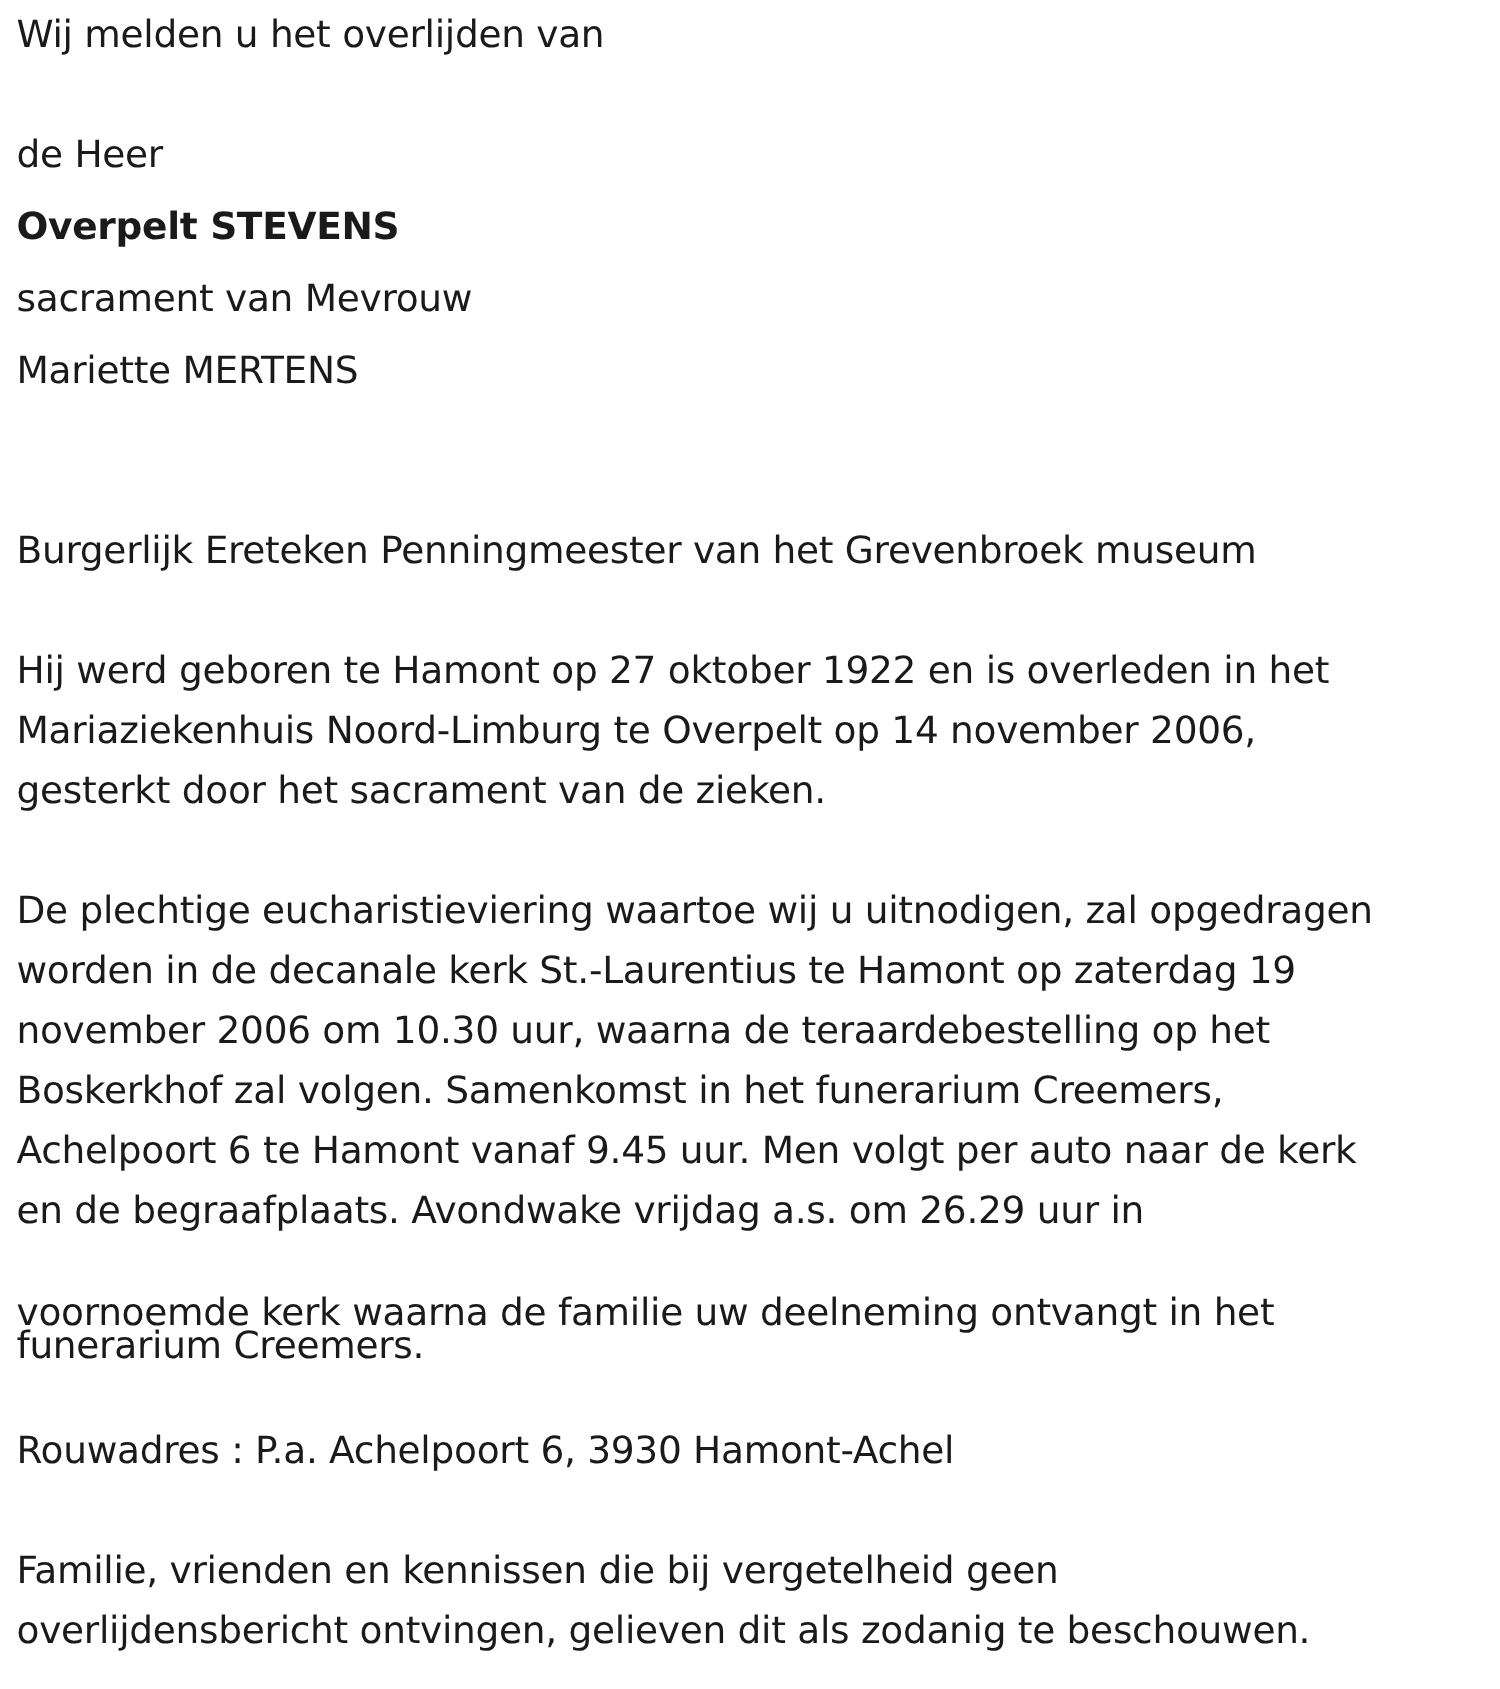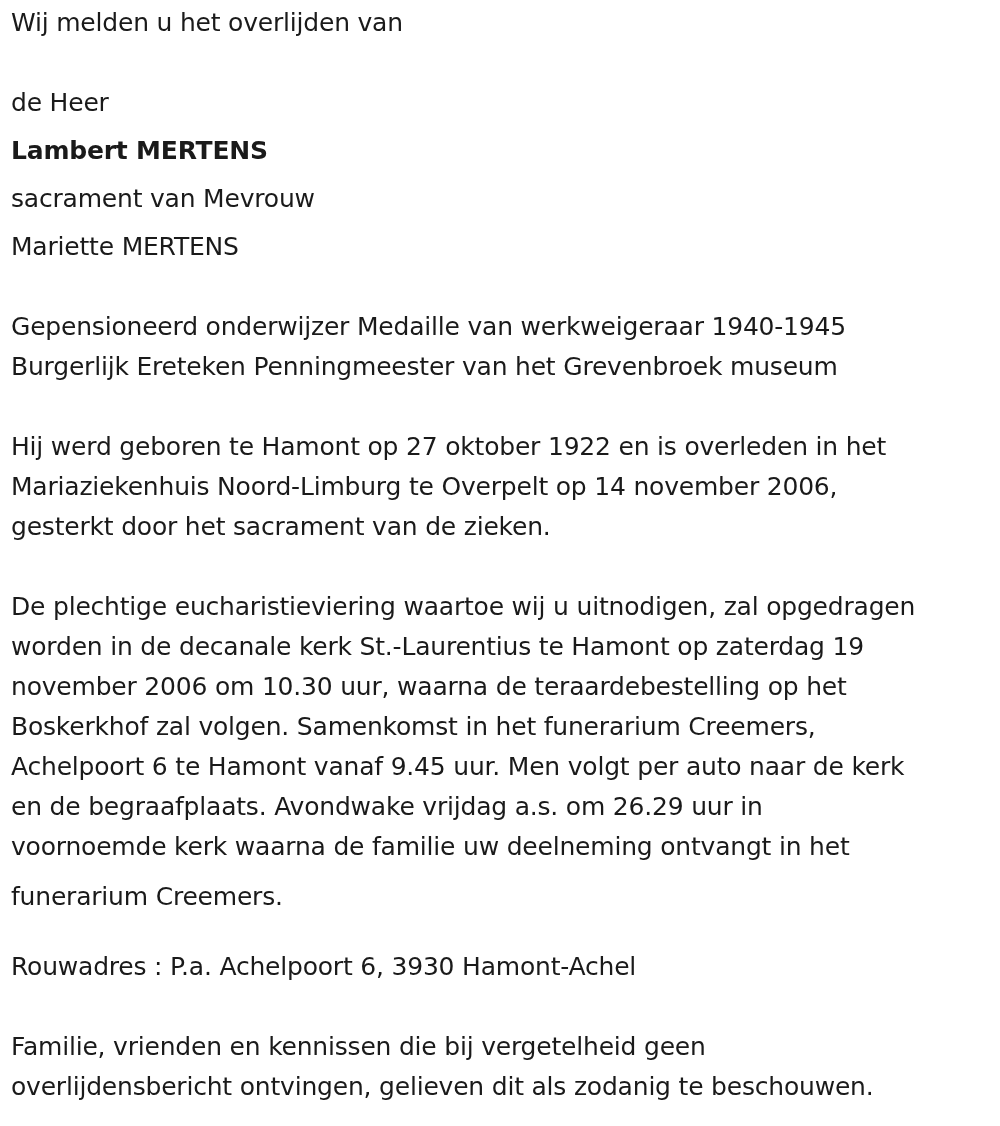--- a/index.html
+++ b/index.html
@@ -28,37 +28,36 @@
     }
     .bold { font-weight: bold; }
   </style>
 </head>
 <body>
 
 <div class="doc">
   <div class="line" style="top:8px">Wij melden u het overlijden van</div>
 
   <div class="line" style="top:88px">de Heer</div>
-  <div class="line bold" style="top:136px">Lambert MERTENS</div>
+  <div class="line bold" style="top:136px">Overpelt STEVENS</div>
   <div class="line" style="top:184px">sacrament van Mevrouw</div>
   <div class="line" style="top:232px">Mariette MERTENS</div>
 
-  <div class="line" style="top:312px">Gepensioneerd onderwijzer Medaille van werkweigeraar 1940-1945</div>
   <div class="line" style="top:352px">Burgerlijk Ereteken Penningmeester van het Grevenbroek museum</div>
 
   <div class="line" style="top:432px">Hij werd geboren te Hamont op 27 oktober 1922 en is overleden in het</div>
   <div class="line" style="top:472px">Mariaziekenhuis Noord-Limburg te Overpelt op 14 november 2006,</div>
   <div class="line" style="top:512px">gesterkt door het sacrament van de zieken.</div>
 
   <div class="line" style="top:592px">De plechtige eucharistieviering waartoe wij u uitnodigen, zal opgedragen</div>
   <div class="line" style="top:632px">worden in de decanale kerk St.-Laurentius te Hamont op zaterdag 19</div>
   <div class="line" style="top:672px">november 2006 om 10.30 uur, waarna de teraardebestelling op het</div>
   <div class="line" style="top:712px">Boskerkhof zal volgen. Samenkomst in het funerarium Creemers,</div>
   <div class="line" style="top:752px">Achelpoort 6 te Hamont vanaf 9.45 uur. Men volgt per auto naar de kerk</div>
   <div class="line" style="top:792px">en de begraafplaats. Avondwake vrijdag a.s. om 26.29 uur in</div>
-  <div class="line" style="top:832px">voornoemde kerk waarna de familie uw deelneming ontvangt in het</div>
+  <div class="line" style="top:860px">voornoemde kerk waarna de familie uw deelneming ontvangt in het</div>
   <div class="line" style="top:882px">funerarium Creemers.</div>
 
   <div class="line" style="top:952px">Rouwadres : P.a. Achelpoort 6, 3930 Hamont-Achel</div>
 
   <div class="line" style="top:1032px">Familie, vrienden en kennissen die bij vergetelheid geen</div>
   <div class="line" style="top:1072px">overlijdensbericht ontvingen, gelieven dit als zodanig te beschouwen.</div>
 </div>
 
 </body></html>

